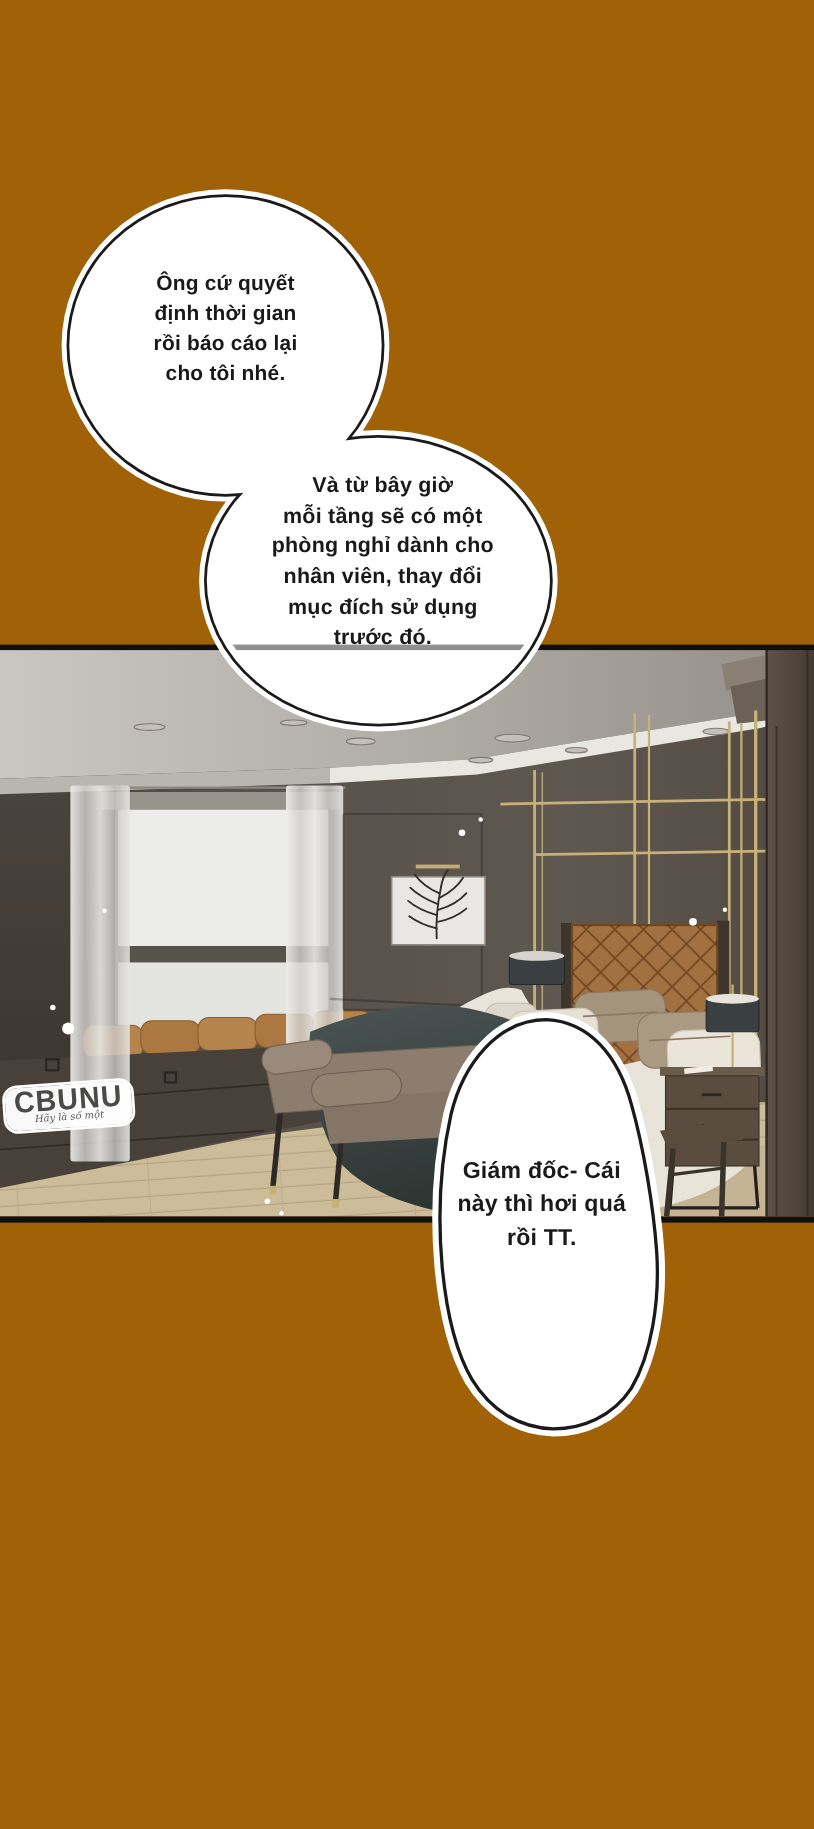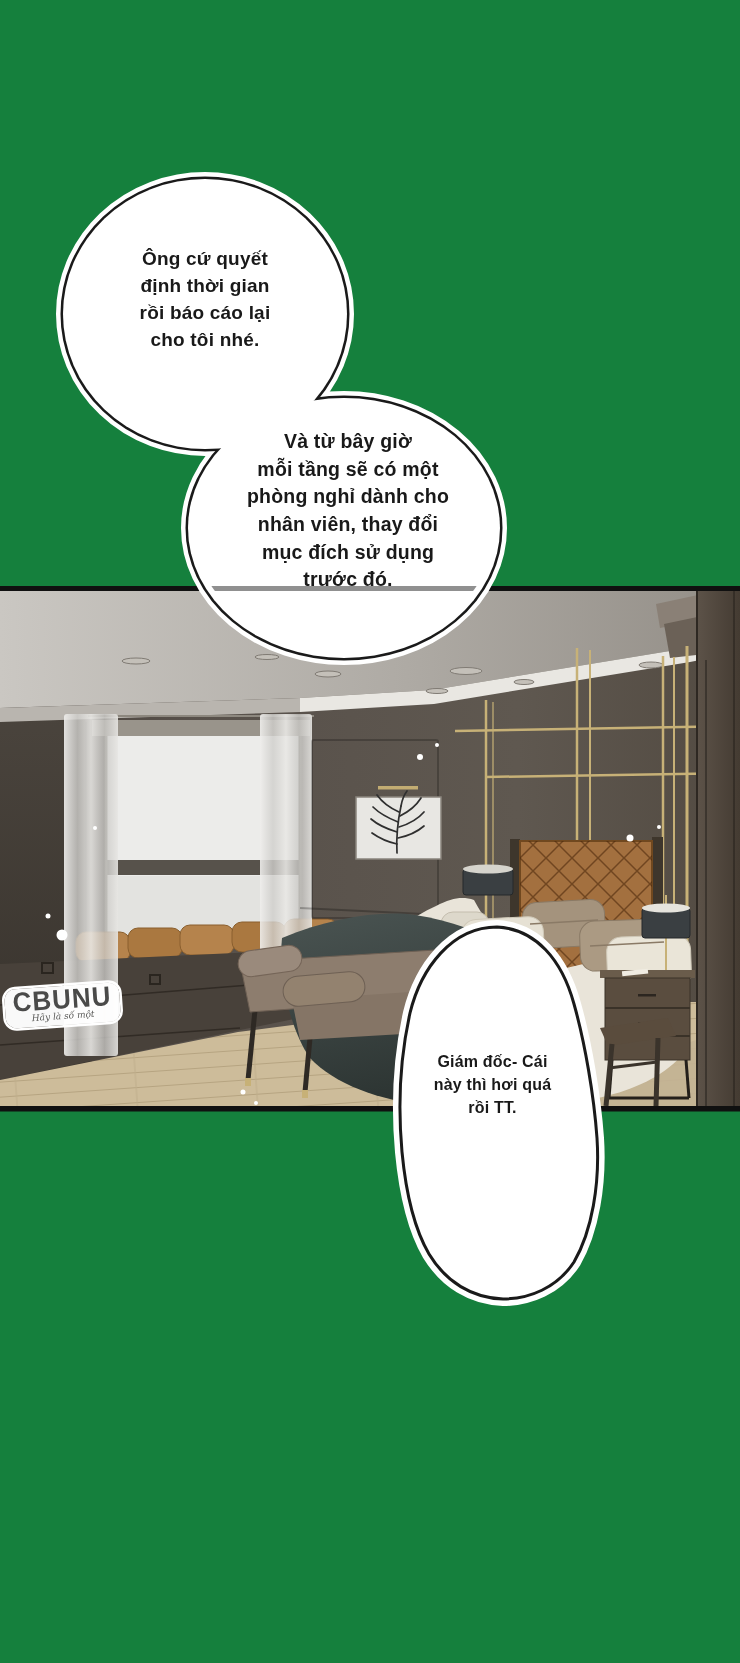--- a/index.html
+++ b/index.html
@@ -1,23 +1,23 @@
 <!DOCTYPE html>
 <html><head>
 <meta charset="utf-8">
 <style>
   html,body{margin:0;padding:0;background:#ffffff;}
-  .page{position:relative;width:740px;height:1663px;background:#15803d;overflow:hidden;
+  .page{position:relative;width:740px;height:1663px;background:#a16207;overflow:hidden;
         font-family:"Liberation Sans",sans-serif;}
   .page svg{position:absolute;left:0;top:0;}
   .bubble-text{position:absolute;z-index:5;text-align:center;white-space:pre-line;
                font-weight:700;color:#191919;letter-spacing:.2px;}
   .b1{left:70px;top:246px;width:270px;font-size:19px;line-height:1.42;}
   .b2{left:208px;top:428px;width:280px;font-size:19.5px;line-height:1.42;}
-  .b3{left:385px;top:1050px;width:215px;font-size:16px;line-height:1.45;}
+  .b3{left:385px;top:1050px;width:215px;font-size:21px;line-height:1.45;}
   .wm{position:absolute;left:5px;top:986px;z-index:4;transform:rotate(-4deg);
       background:rgba(255,255,255,.97);border-radius:11px;padding:0 8px 4px 8px;
       box-shadow:0 0 0 2.5px #ffffff;text-align:center;}
   .wm-brand{display:block;font-size:26px;font-weight:800;color:#4a4a49;
             letter-spacing:1px;line-height:1.05;transform:scaleY(1.04);}
   .wm-tag{display:block;font-family:"DejaVu Serif",serif;font-style:italic;
           font-size:9px;color:#5a5a58;margin-top:-2px;}
 </style>
 </head>
 <body>

